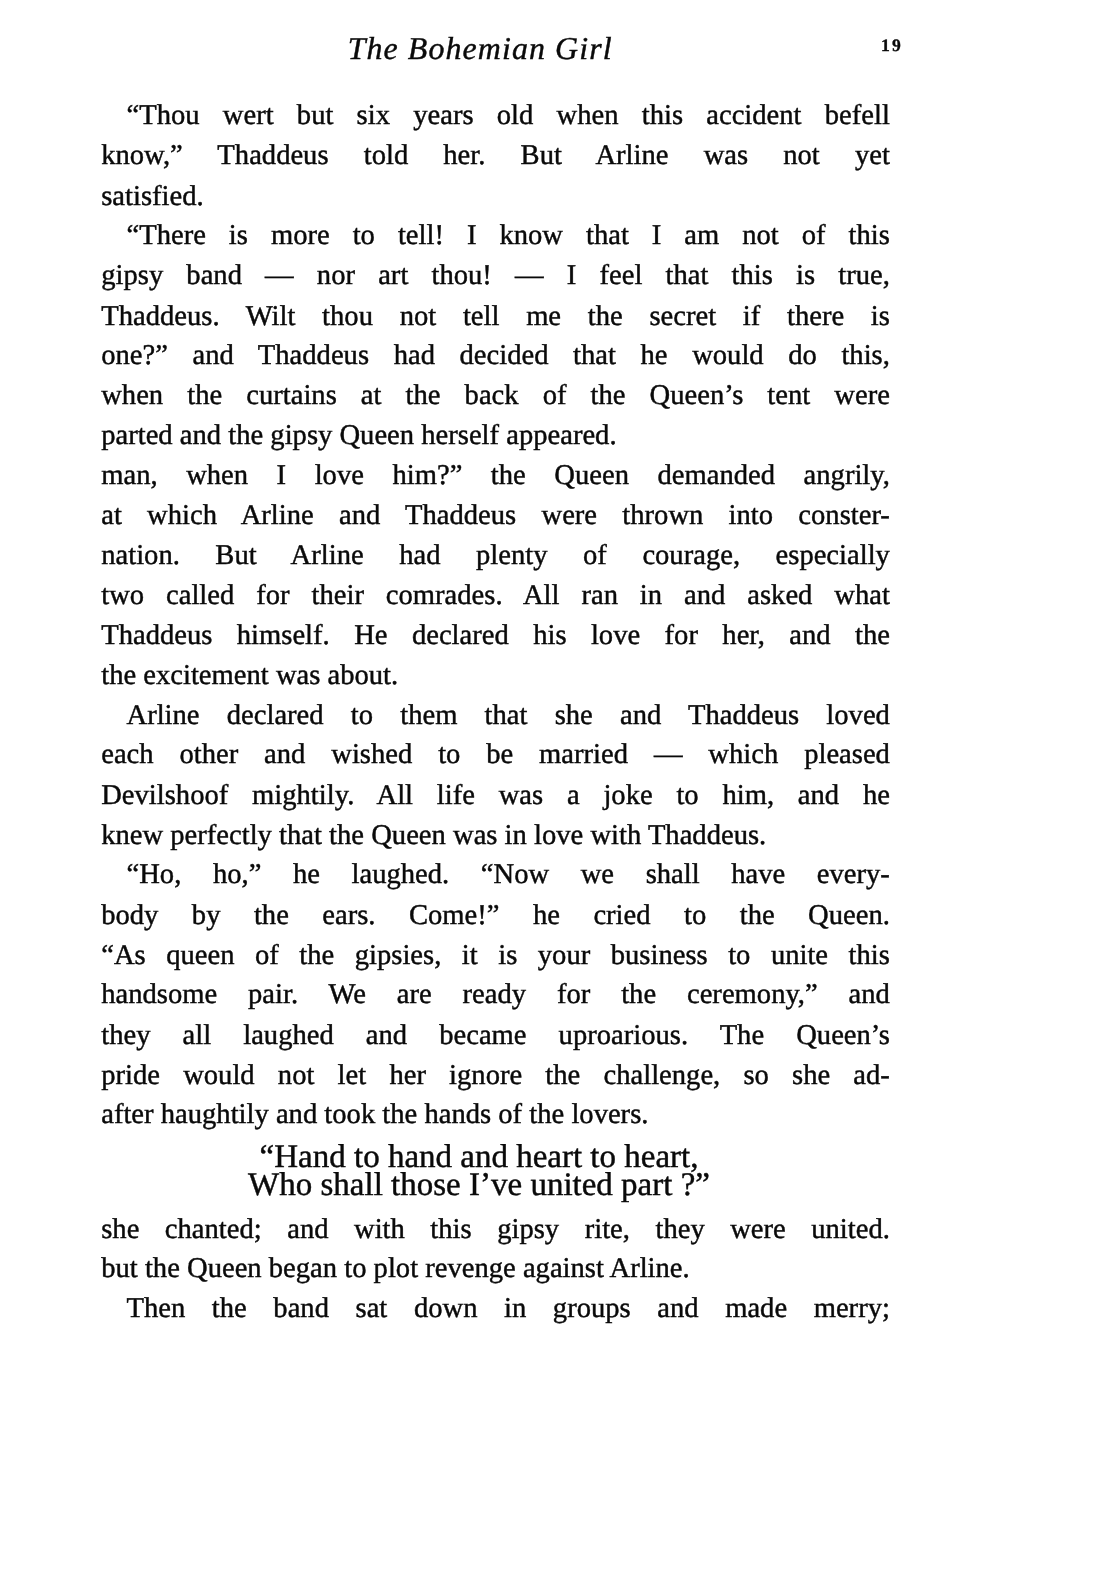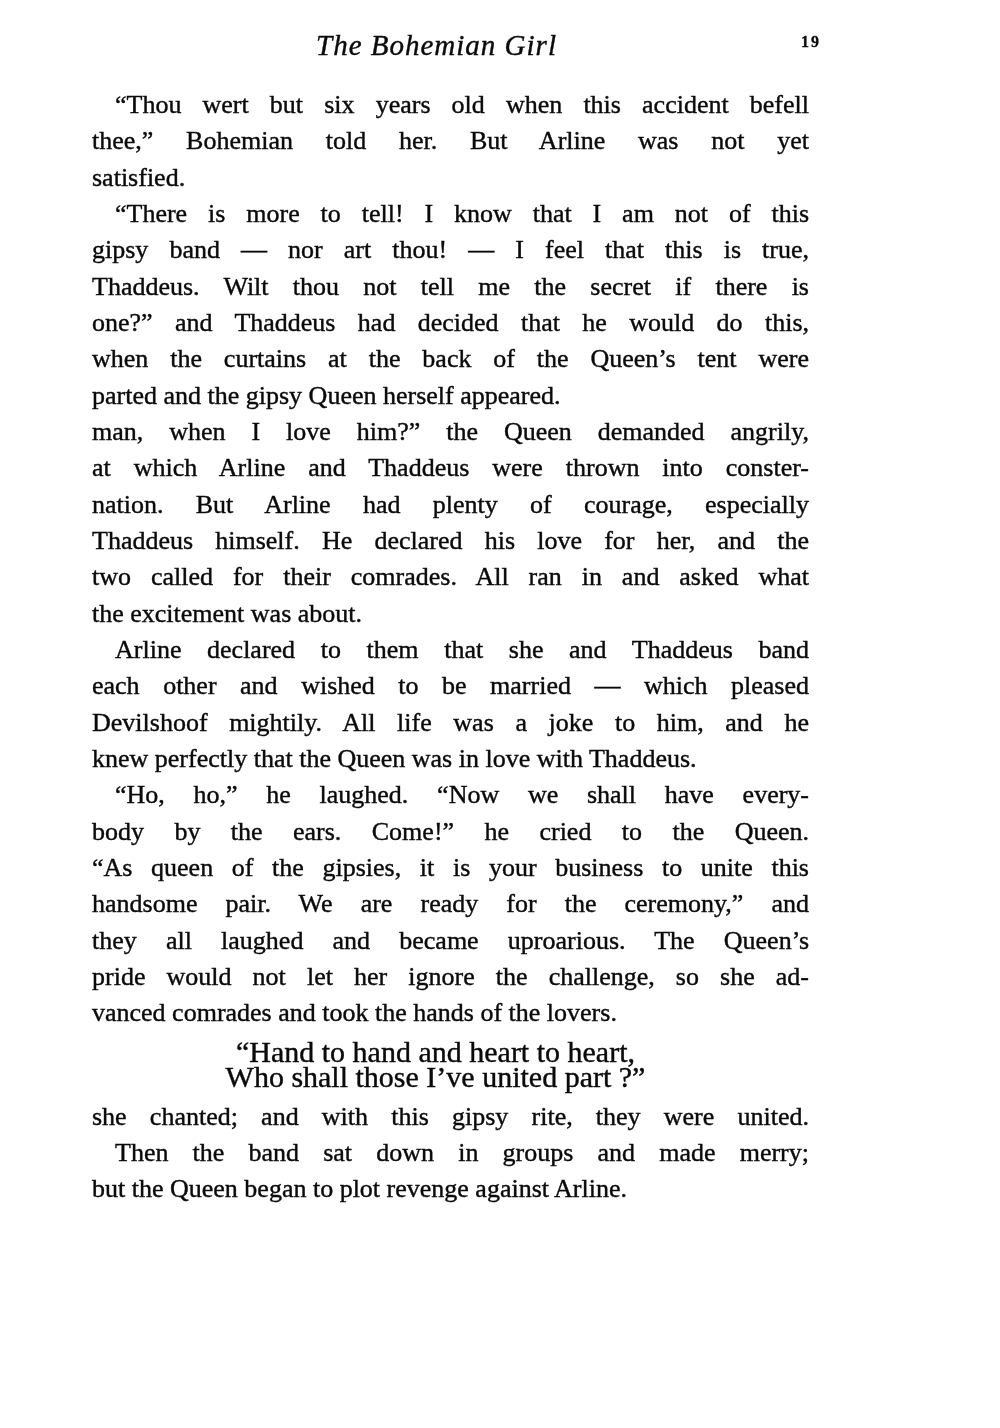--- a/index.html
+++ b/index.html
@@ -85,63 +85,63 @@
 <div class="page">
 
   <header class="running-head">
     <span class="head-title">The Bohemian Girl</span>
     <span class="page-num">19</span>
   </header>
 
   <main class="body-block" id="body-block">
       <div class="para">
         <div class="line just indent">“Thou wert but six years old when this accident befell</div>
-        <div class="line just">thee,” Bohemian told her. But Arline was not yet</div>
+        <div class="line just">know,” Thaddeus told her. But Arline was not yet</div>
         <div class="line">satisfied.</div>
       </div>
       <div class="para">
         <div class="line just indent">“There is more to tell! I know that I am not of this</div>
         <div class="line just">gipsy band — nor art thou! — I feel that this is true,</div>
         <div class="line just">Thaddeus. Wilt thou not tell me the secret if there is</div>
         <div class="line just">one?” and Thaddeus had decided that he would do this,</div>
         <div class="line just">when the curtains at the back of the Queen’s tent were</div>
         <div class="line">parted and the gipsy Queen herself appeared.</div>
       </div>
       <div class="para">
         <div class="line just">man, when I love him?” the Queen demanded angrily,</div>
         <div class="line just">at which Arline and Thaddeus were thrown into conster-</div>
         <div class="line just">nation. But Arline had plenty of courage, especially</div>
+        <div class="line just">two called for their comrades. All ran in and asked what</div>
         <div class="line just">Thaddeus himself. He declared his love for her, and the</div>
-        <div class="line just">two called for their comrades. All ran in and asked what</div>
         <div class="line">the excitement was about.</div>
       </div>
       <div class="para">
-        <div class="line just indent">Arline declared to them that she and Thaddeus band</div>
+        <div class="line just indent">Arline declared to them that she and Thaddeus loved</div>
         <div class="line just">each other and wished to be married — which pleased</div>
         <div class="line just">Devilshoof mightily. All life was a joke to him, and he</div>
         <div class="line">knew perfectly that the Queen was in love with Thaddeus.</div>
       </div>
       <div class="para">
         <div class="line just indent">“Ho, ho,” he laughed. “Now we shall have every-</div>
         <div class="line just">body by the ears. Come!” he cried to the Queen.</div>
         <div class="line just">“As queen of the gipsies, it is your business to unite this</div>
         <div class="line just">handsome pair. We are ready for the ceremony,” and</div>
         <div class="line just">they all laughed and became uproarious. The Queen’s</div>
         <div class="line just">pride would not let her ignore the challenge, so she ad-</div>
-        <div class="line">vanced comrades and took the hands of the lovers.</div>
+        <div class="line">after haughtily and took the hands of the lovers.</div>
       </div>
       <div class="verse">
         <div class="verse-line">“Hand to hand and heart to heart,</div>
         <div class="verse-line">Who shall those I’ve united part ?”</div>
       </div>
       <div class="para">
         <div class="line just">she chanted; and with this gipsy rite, they were united.</div>
       </div>
       <div class="para">
+        <div class="line">but the Queen began to plot revenge against Arline.</div>
         <div class="line just indent">Then the band sat down in groups and made merry;</div>
-        <div class="line">but the Queen began to plot revenge against Arline.</div>
       </div>
     </main>
 
   <div class="edge-line"></div>
   <div class="edge-tick"></div>
 
 </div>
 
 </body></html>

